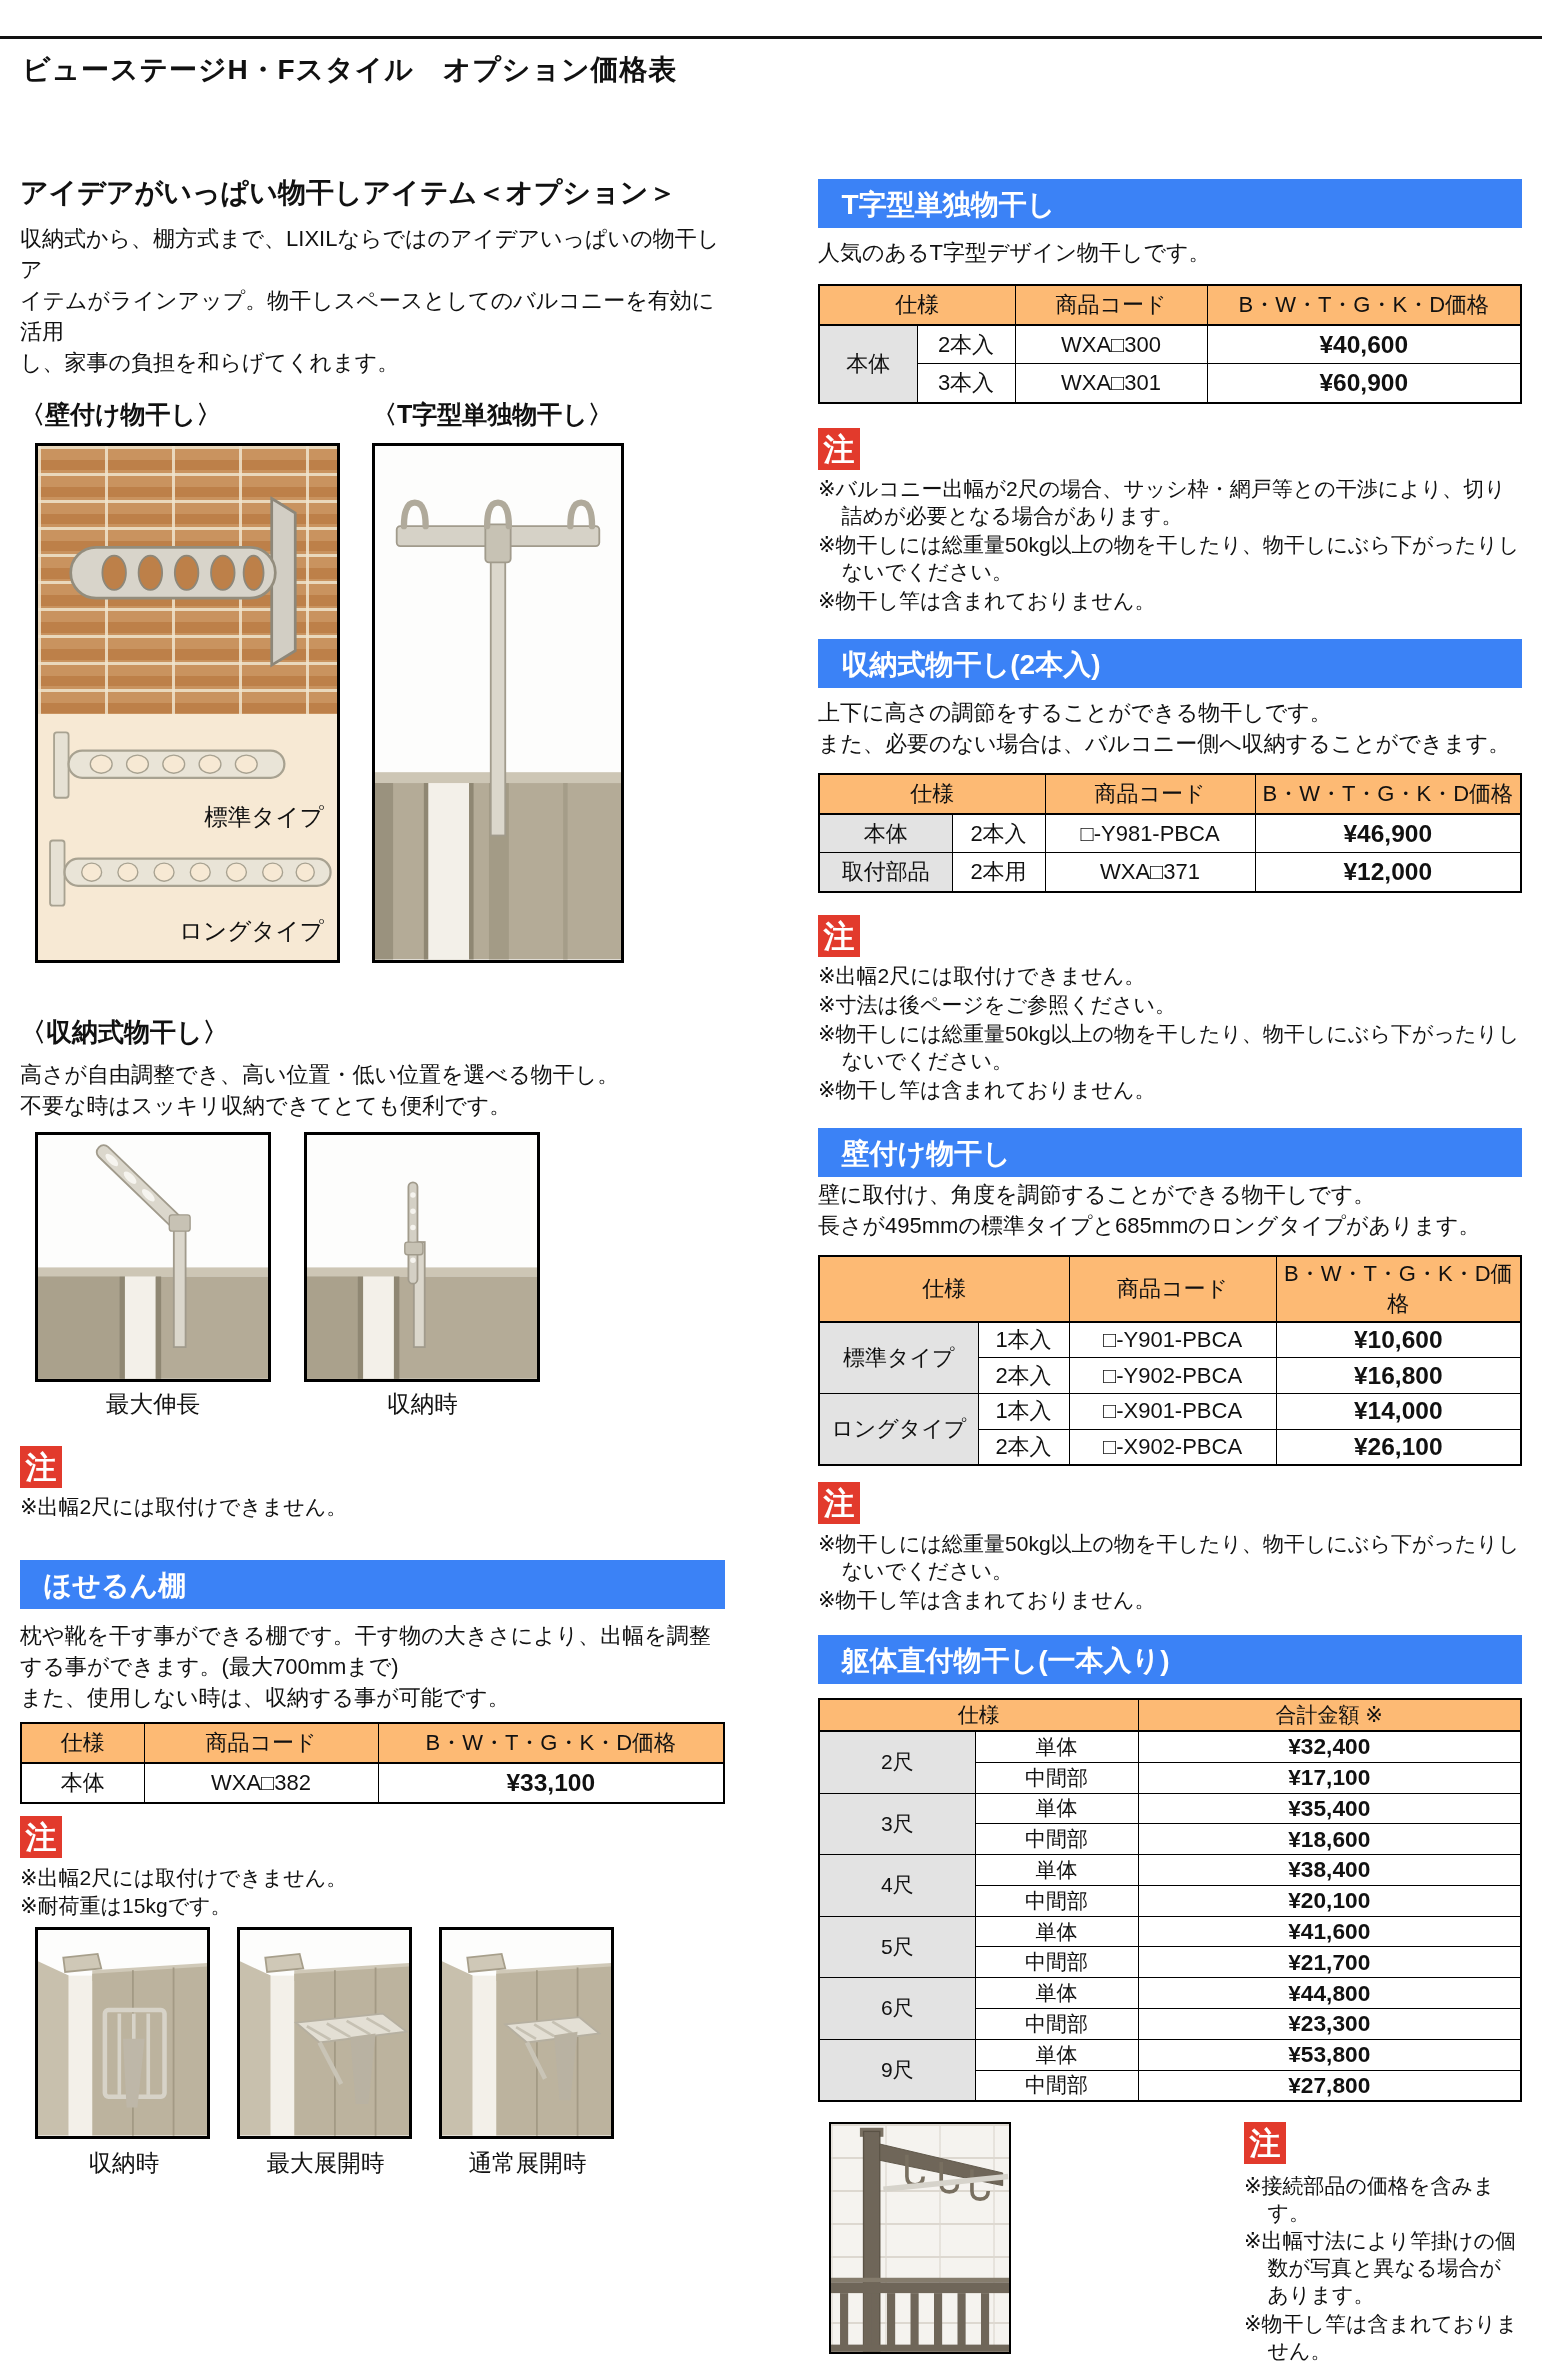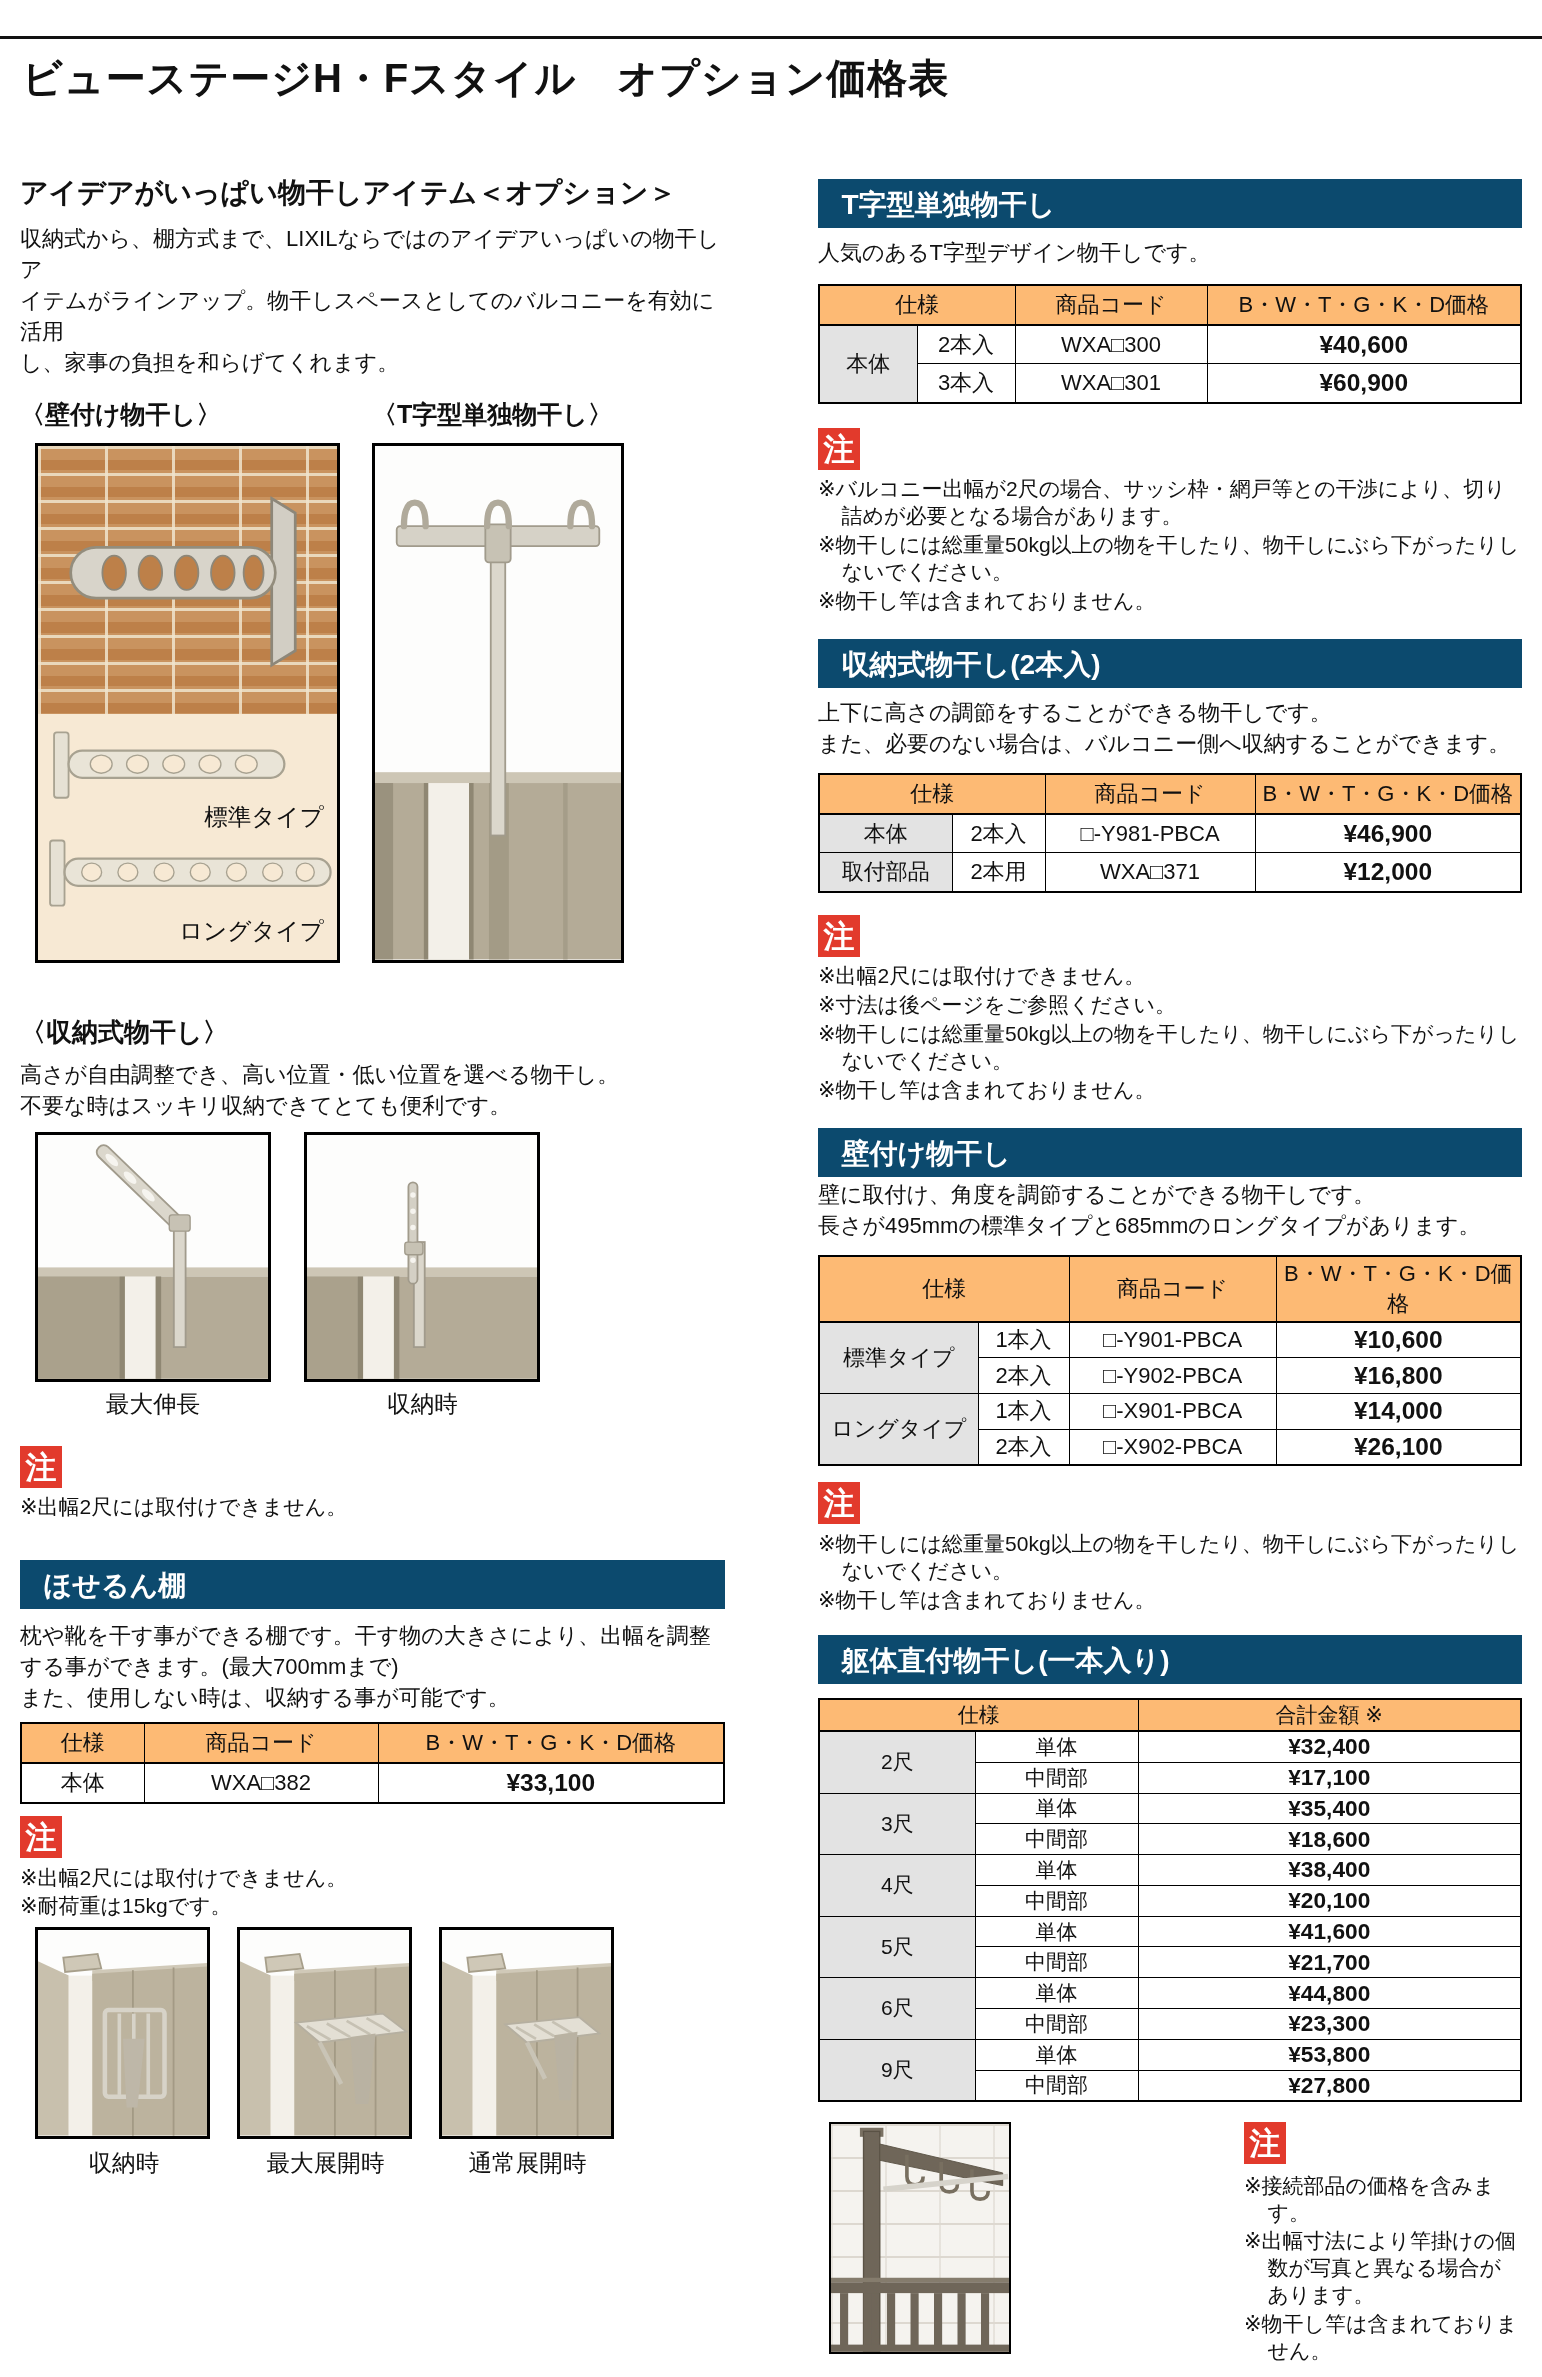--- a/index.html
+++ b/index.html
@@ -1,19 +1,19 @@
 <!DOCTYPE html>
 <html style="font-size:14.5px"><head>
 <meta charset="utf-8">
 <style>
   html,body{margin:0;padding:0;background:#ffffff;}
   #page{position:relative;width:1542px;height:2377px;background:#fff;
         font-family:"Liberation Sans","DejaVu Sans",sans-serif;color:#111;overflow:hidden;}
   .toprule{position:absolute;left:0;top:36px;width:1542px;height:2.7px;background:#111;}
-  .title{position:absolute;left:22px;top:51px;font-size:40px;font-weight:bold;letter-spacing:0.9px;}
+  .title{position:absolute;left:22px;top:51px;font-size:28px;font-weight:bold;letter-spacing:0.9px;}
 
   .col-left{position:absolute;left:20px;top:174px;width:705px;}
   .col-right{position:absolute;left:818px;top:179px;width:704px;}
 
   .intro-h{font-size:28px;font-weight:bold;}
   .bodytxt{font-size:22px;line-height:31px;}
 
   .labels-row{position:relative;margin-top:20px;height:36px;font-size:25px;font-weight:bold;}
   .label2{position:absolute;left:352px;top:0;text-align:right;}
 
@@ -34,21 +34,21 @@
   #photoD{left:284px;top:0;width:230px;height:244px;}
   .cap-under{position:absolute;font-size:23.6px;text-align:center;top:256px;}
   #capC{left:14.5px;width:237px;}
   #capD{left:284px;width:237px;}
 
   .note-icon{display:block;width:42px;height:42px;background:#e23a2c;color:#fff;
      font-size:31px;font-weight:bold;text-align:center;line-height:43px;}
   .notes{list-style:none;margin:5.4px 0 0 0;padding:0;font-size:21px;line-height:27px;}
   .notes li{padding-left:23.6px;text-indent:-23.6px;margin-bottom:1.8px;}
 
-  .sec-hdr{height:49px;background:#0c4a6e;color:#fff;font-size:28px;font-weight:bold;
+  .sec-hdr{height:49px;background:#3b82f6;color:#fff;font-size:28px;font-weight:bold;
      line-height:51px;padding-left:23.6px;}
 
   .ptable{border-collapse:collapse;table-layout:fixed;margin-top:9px;border:2.7px solid #000;}
   .ptable td{border:1.8px solid #000;text-align:center;font-size:22px;padding:1.8px 5.4px;height:34px;background:#fff;overflow:hidden;}
   .ptable tr.hrow td{background:#fdba74;border-bottom:2.7px solid #000;}
   .ptable td.grp{background:#e3e3e3;}
   .ptable td.price{font-weight:bold;font-size:24.5px;}
   .w-left{width:705px;}
   .w-right{width:704px;}
   .kutai td{height:23.6px;font-size:21px;padding:0.9px 5.4px;}

